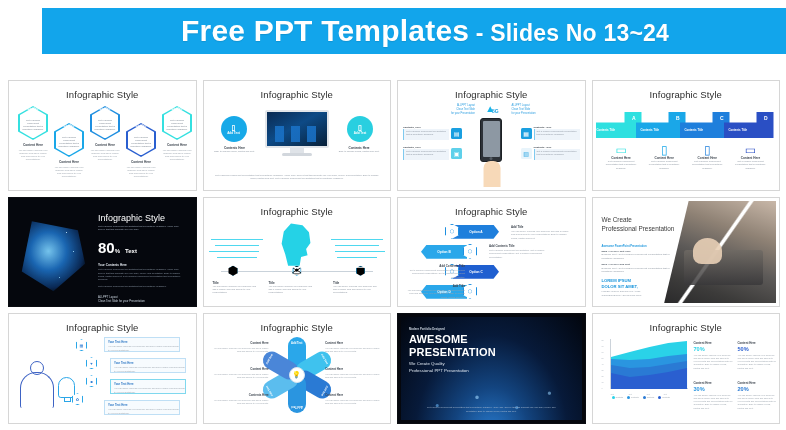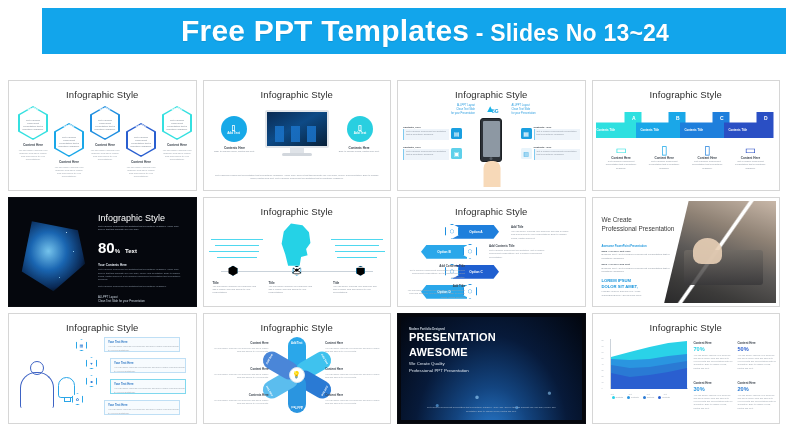--- a/index.html
+++ b/index.html
@@ -595,22 +595,22 @@
           <b>Content Here</b><span>You can simply impress your audience and add a unique zing and appeal to your Reports.</span>
         </div>
       </div>
     </div>
 
     <div class="slide dark">
       <div class="slide-inner">
         <div class="space"></div>
         <div style="position:absolute; left:8px; top:10px; width:110px;">
           <div class="s11-kicker">Modern Portfolio Designed</div>
+          <div class="s11-h" style="margin-top:2px;">AWESOME</div>
           <div class="s11-h">PRESENTATION</div>
-          <div class="s11-h" style="margin-top:2px;">AWESOME</div>
           <div class="s11-sub" style="margin-top:3px;">We Create Quality</div>
           <div class="s11-sub">Professional PPT Presentation</div>
         </div>
         <div class="s11-foot" style="position:absolute; left:24px; right:24px; bottom:7px;">Get a modern PowerPoint Presentation that is beautifully designed. I hope and I believe that this Template will your Time, Money and Reputation. Easy to change colors, photos and Text.</div>
       </div>
     </div>
 
     <div class="slide">
       <div class="slide-inner">
         <div class="s-title">Infographic Style</div>

